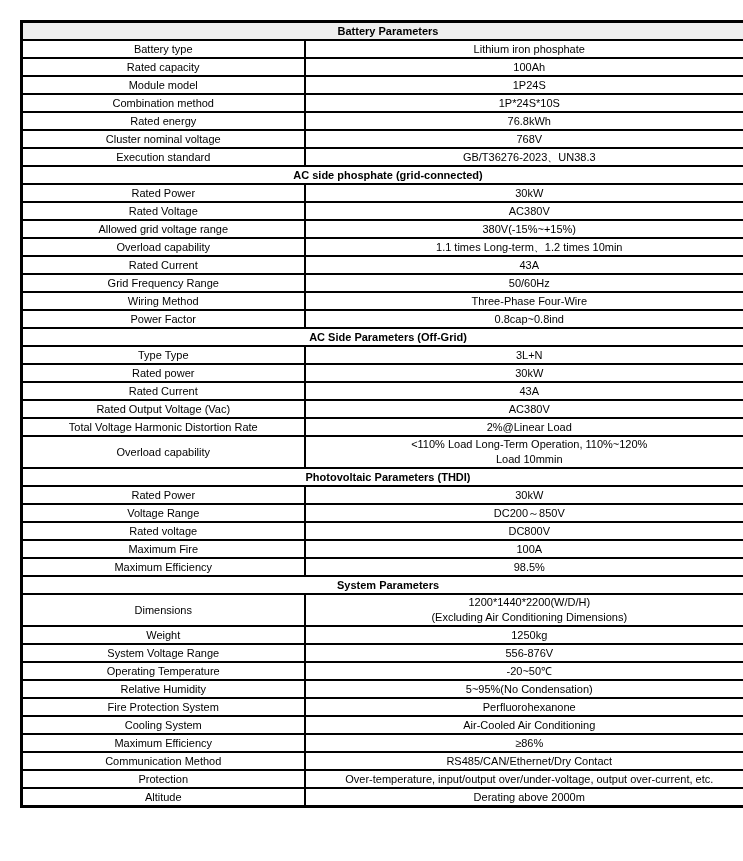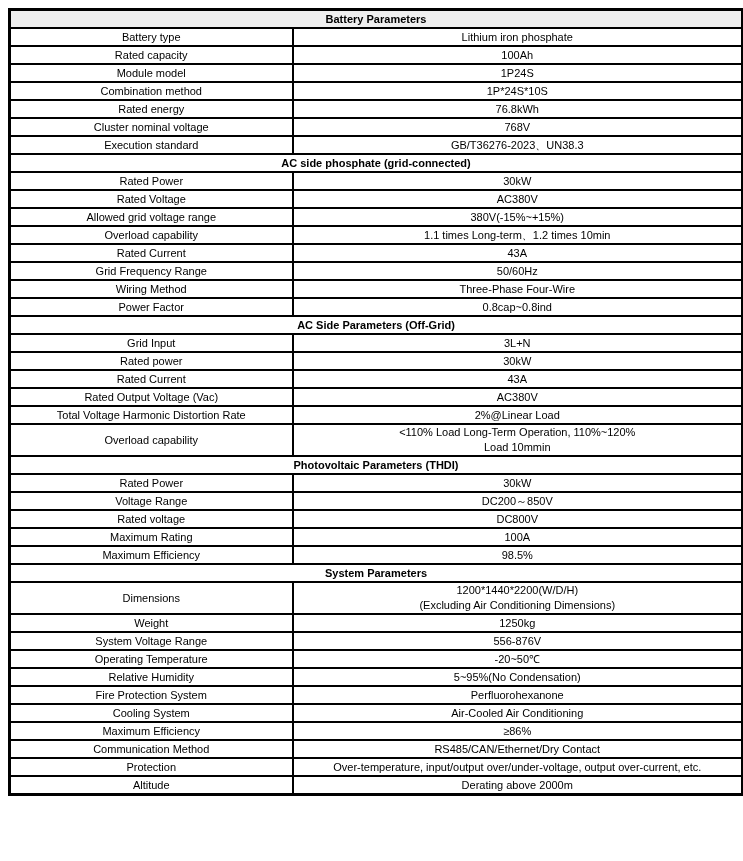--- a/index.html
+++ b/index.html
@@ -7,21 +7,21 @@
     padding: 0;
     background: #ffffff;
     font-family: "Liberation Sans", sans-serif;
     color: #000000;
   }
   .page {
     width: 743px;
     height: 861px;
     background: #ffffff;
     box-sizing: border-box;
-    padding: 8px;
+    padding: 20px;
   }
   table.spec-table {
     border-collapse: collapse;
     width: 733px;
     table-layout: fixed;
   }
   table.spec-table, table.spec-table td {
     border: 2px solid #000000;
   }
   table.spec-table {
@@ -123,21 +123,21 @@
           <td class="value-cell">Three-Phase Four-Wire</td>
         </tr>
         <tr>
           <td class="label-cell">Power Factor</td>
           <td class="value-cell">0.8cap~0.8ind</td>
         </tr>
         <tr>
           <td colspan="2" class="section-header">AC Side Parameters (Off-Grid)</td>
         </tr>
         <tr>
-          <td class="label-cell">Grid Input</td>
+          <td class="label-cell">Type Type</td>
           <td class="value-cell">3L+N</td>
         </tr>
         <tr>
           <td class="label-cell">Rated power</td>
           <td class="value-cell">30kW</td>
         </tr>
         <tr>
           <td class="label-cell">Rated Current</td>
           <td class="value-cell">43A</td>
         </tr>
@@ -163,21 +163,21 @@
         </tr>
         <tr>
           <td class="label-cell">Voltage Range</td>
           <td class="value-cell">DC200～850V</td>
         </tr>
         <tr>
           <td class="label-cell">Rated voltage</td>
           <td class="value-cell">DC800V</td>
         </tr>
         <tr>
-          <td class="label-cell">Maximum Rating</td>
+          <td class="label-cell">Maximum Fire</td>
           <td class="value-cell">100A</td>
         </tr>
         <tr>
           <td class="label-cell">Maximum Efficiency</td>
           <td class="value-cell">98.5%</td>
         </tr>
         <tr>
           <td colspan="2" class="section-header">System Parameters</td>
         </tr>
         <tr>

